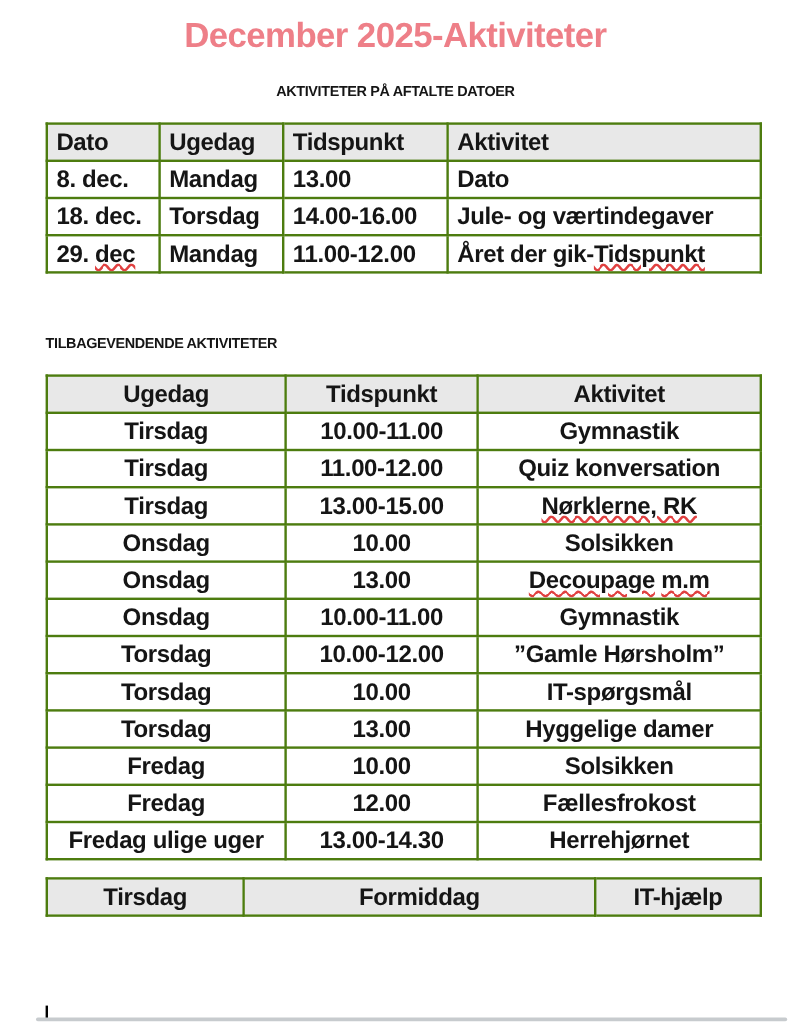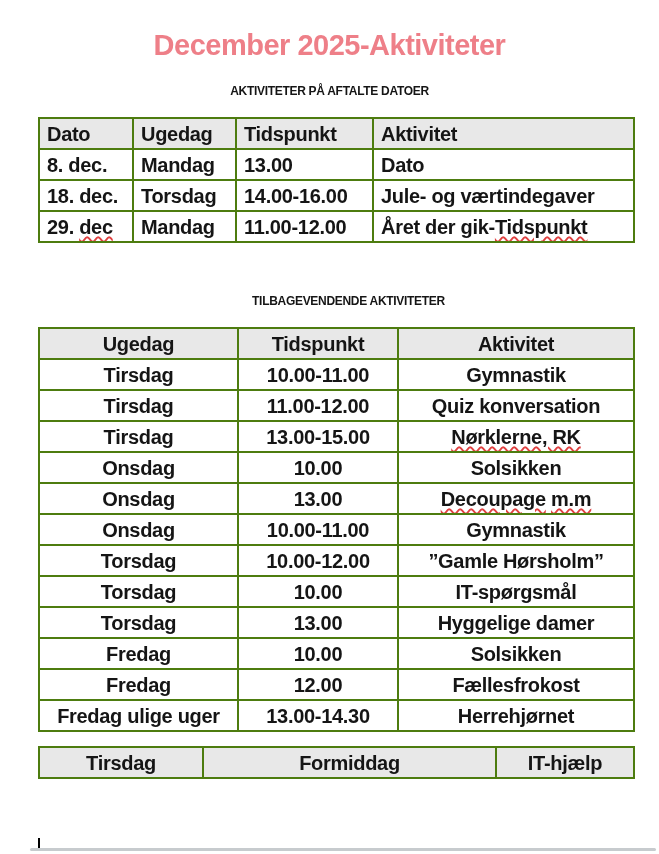--- a/index.html
+++ b/index.html
@@ -6,34 +6,34 @@
   .page {
     position:relative;
     width:659px; height:854px;
     background:#ffffff;
     font-family:"Liberation Sans", sans-serif;
     font-weight:700;
     color:#151515;
     overflow:hidden;
   }
   .title {
-    padding-top:28px;
+    padding-top:13px;
     text-align:center;
     font-size:29px;
     line-height:34px;
     letter-spacing:-0.5px;
   }
   .heading {
     font-size:12px;
     line-height:24px;
     letter-spacing:-0.3px;
   }
   .h-center { text-align:center; }
   .h-sub   { margin-top:17px; }
-  .h-recur { margin-top:46px; margin-left:38px; text-align:center; }
+  .h-recur { margin-top:46px; margin-left:38px; text-align:left; }
   .h-appt  { margin-top:43px; }
   table.tbl {
     border-collapse:collapse;
     table-layout:fixed;
     margin-left:38px;
     margin-top:14px;
   }
   .tbl th, .tbl td {
     border:2px solid #4d7c0f;
     font-size:20px;

